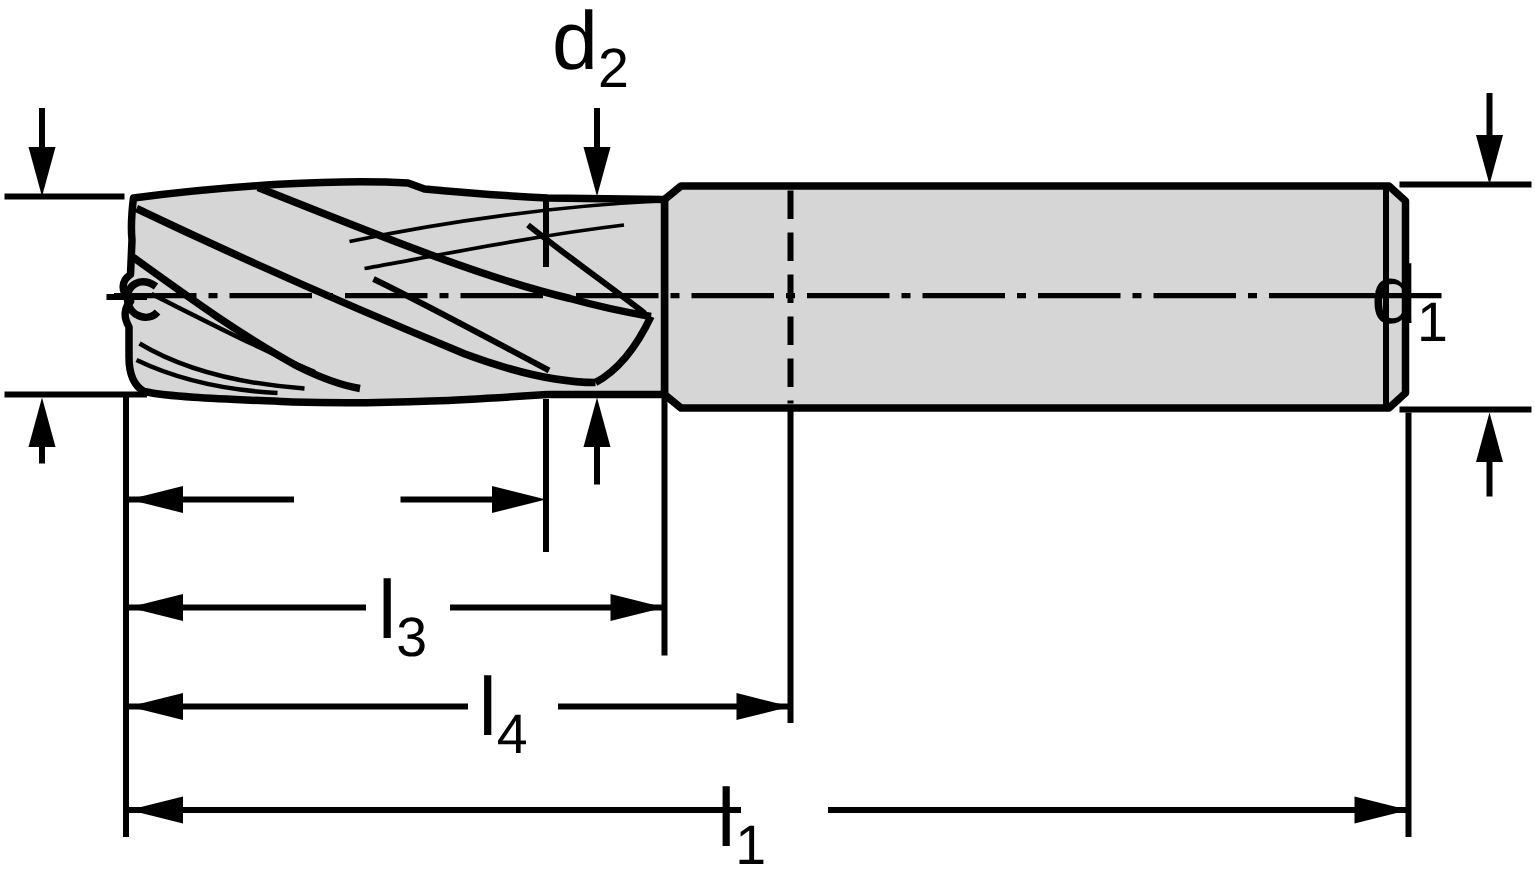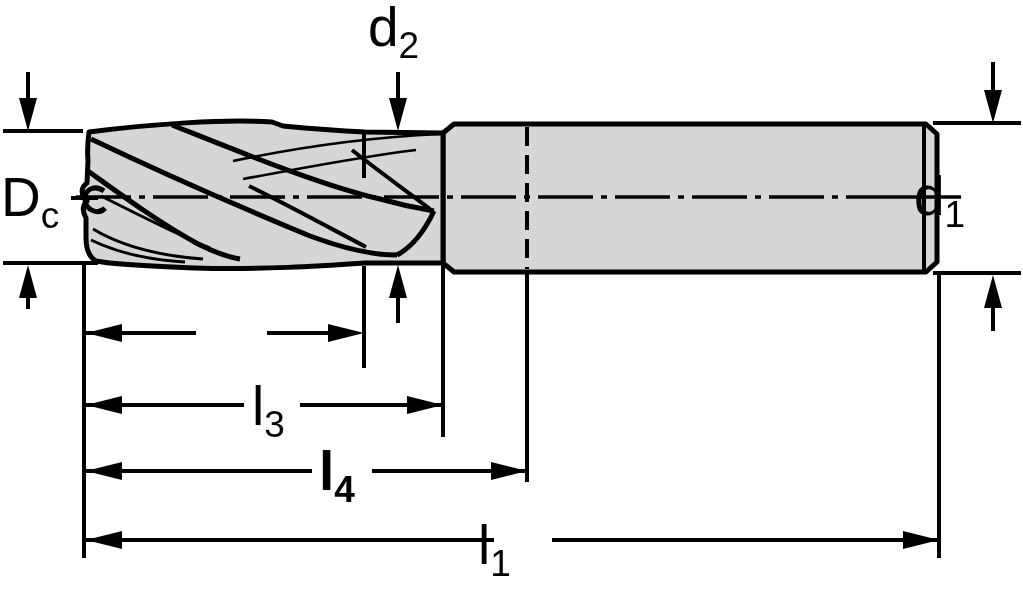--- a/index.html
+++ b/index.html
@@ -159,34 +159,31 @@
         <path class="ah" d="M86,540 L122,531 L122,549 Z"></path>
         <path class="ah" d="M939,540 L903,531 L903,549 Z"></path>
       </g>
     </g>
   </svg>
 
   <span class="dim-label" style="left:368px;top:0px;">
     <span class="base">d</span><span class="sub">2</span>
   </span>
 
-  <span class="dim-label" style="left:1px;top:170px;">
-    <span class="base">D</span><span class="sub">c</span>
-  </span>
 
   <span class="dim-label" style="left:914px;top:169px;">
     <span class="base">d</span><span class="sub">1</span>
   </span>
 
 
   <span class="dim-label" style="left:252px;top:379px;">
     <span class="base">l</span><span class="sub">3</span>
   </span>
 
-  <span class="dim-label" style="left:319px;top:444px;font-weight:bold;">
+  <span class="dim-label" style="left:319px;top:444px;">
     <span class="base">l</span><span class="sub">4</span>
   </span>
 
   <span class="dim-label" style="left:478px;top:518px;">
     <span class="base">l</span><span class="sub">1</span>
   </span>
 
 </div>
 
 </body></html>

